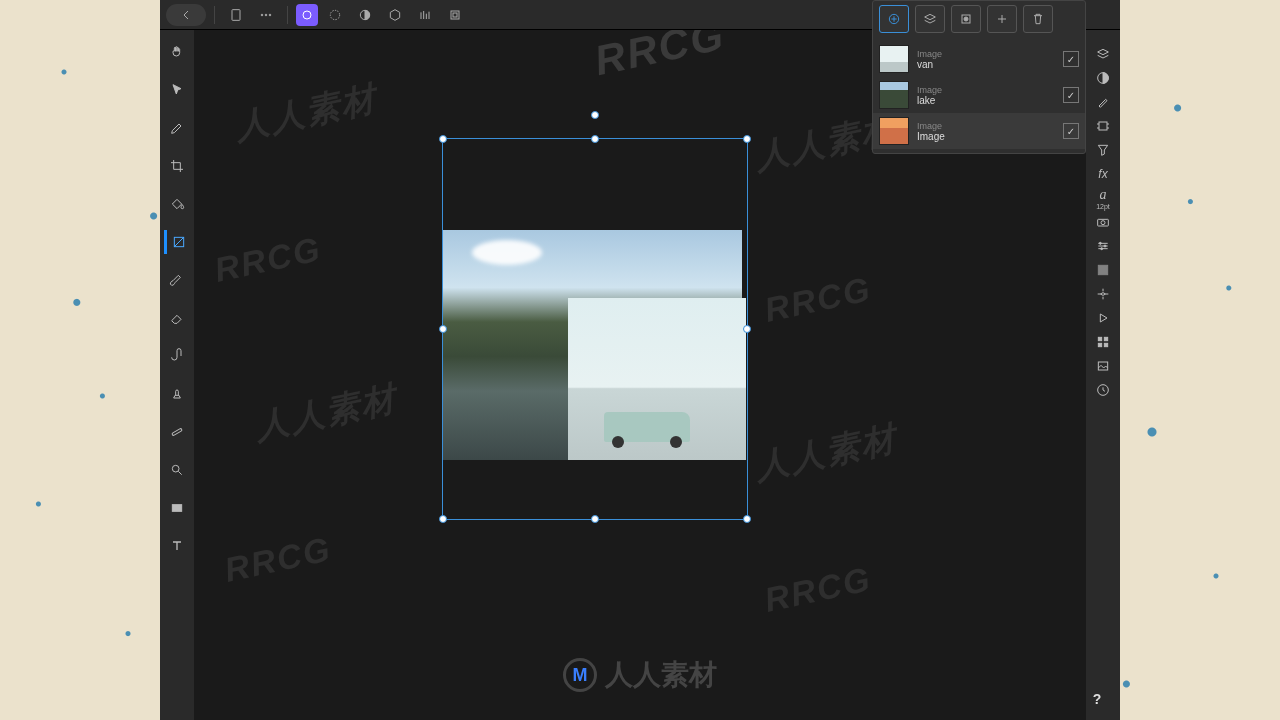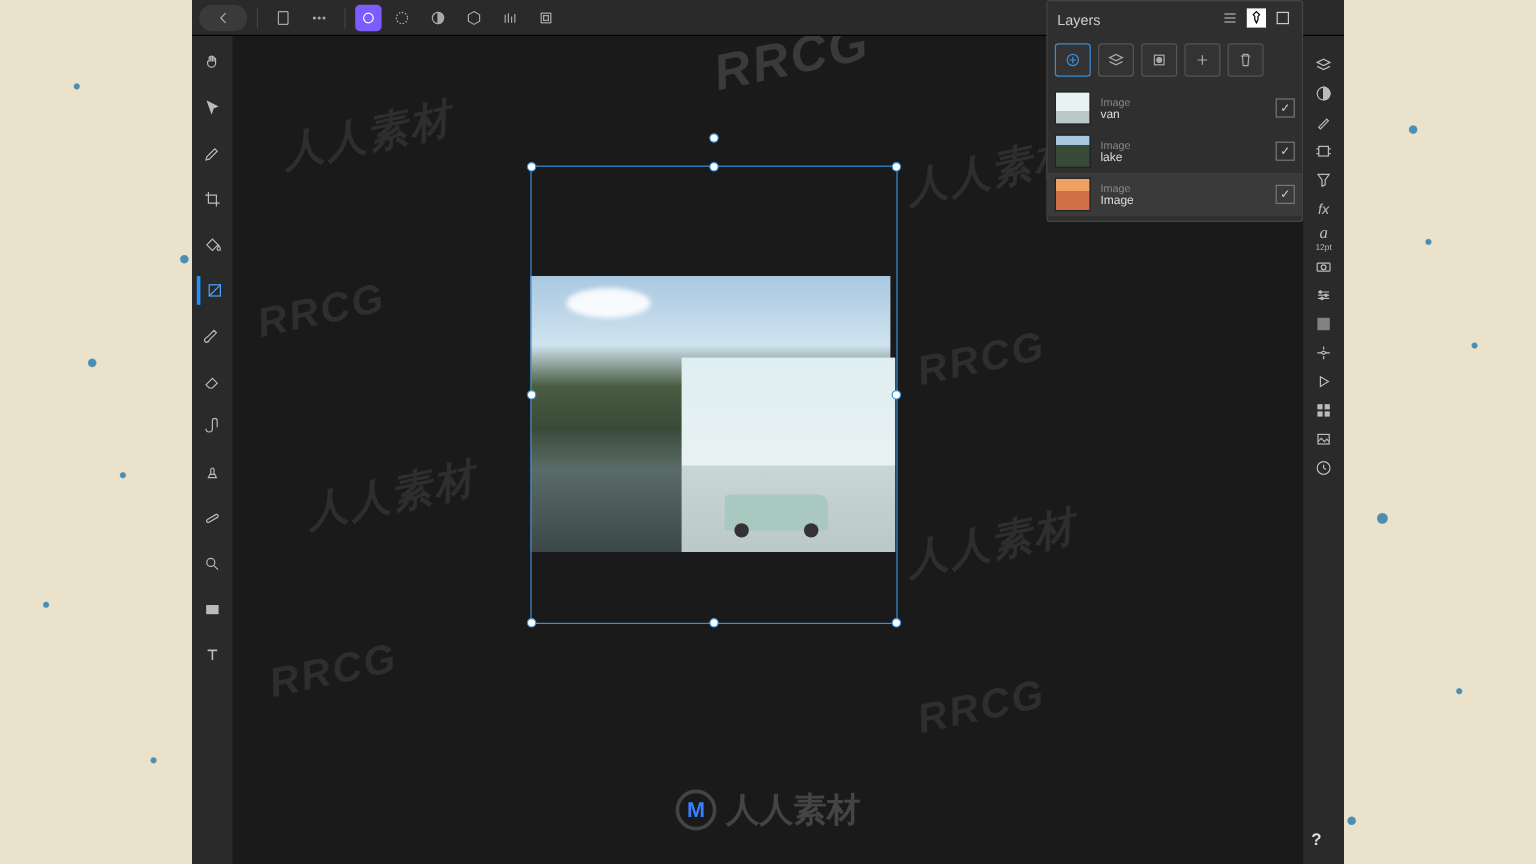--- a/index.html
+++ b/index.html
@@ -251,34 +251,20 @@
       <div class="handle h-br"></div>
     </div>
 
     <div class="logo-wm">
       <div class="circ">M</div>
       <span>人人素材</span>
     </div>
   </div>
 
   <div class="layers">
-    <div class="layers-head">
-      <span>Layers</span>
-      <div class="hicons">
-        <span><svg viewBox="0 0 24 24">
-              <path d="M5 7h14M5 12h14M5 17h14"></path>
-            </svg></span>
-        <span><svg viewBox="0 0 24 24" style="background:#fff;stroke:#000">
-              <path d="M12 4l4 4-2 2v4l-2 4-2-4v-4l-2-2z"></path>
-            </svg></span>
-        <span><svg viewBox="0 0 24 24">
-              <rect x="5" y="5" width="14" height="14"></rect>
-            </svg></span>
-      </div>
-    </div>
     <div class="layers-tb">
       <div class="ltb-btn on">
           <svg viewBox="0 0 24 24">
             <circle cx="12" cy="12" r="7"></circle>
             <path d="M12 8v8M8 12h8"></path>
           </svg>
         </div>
       <div class="ltb-btn">
           <svg viewBox="0 0 24 24">
             <path d="M4 9l8-4 8 4-8 4zM4 14l8 4 8-4"></path>

